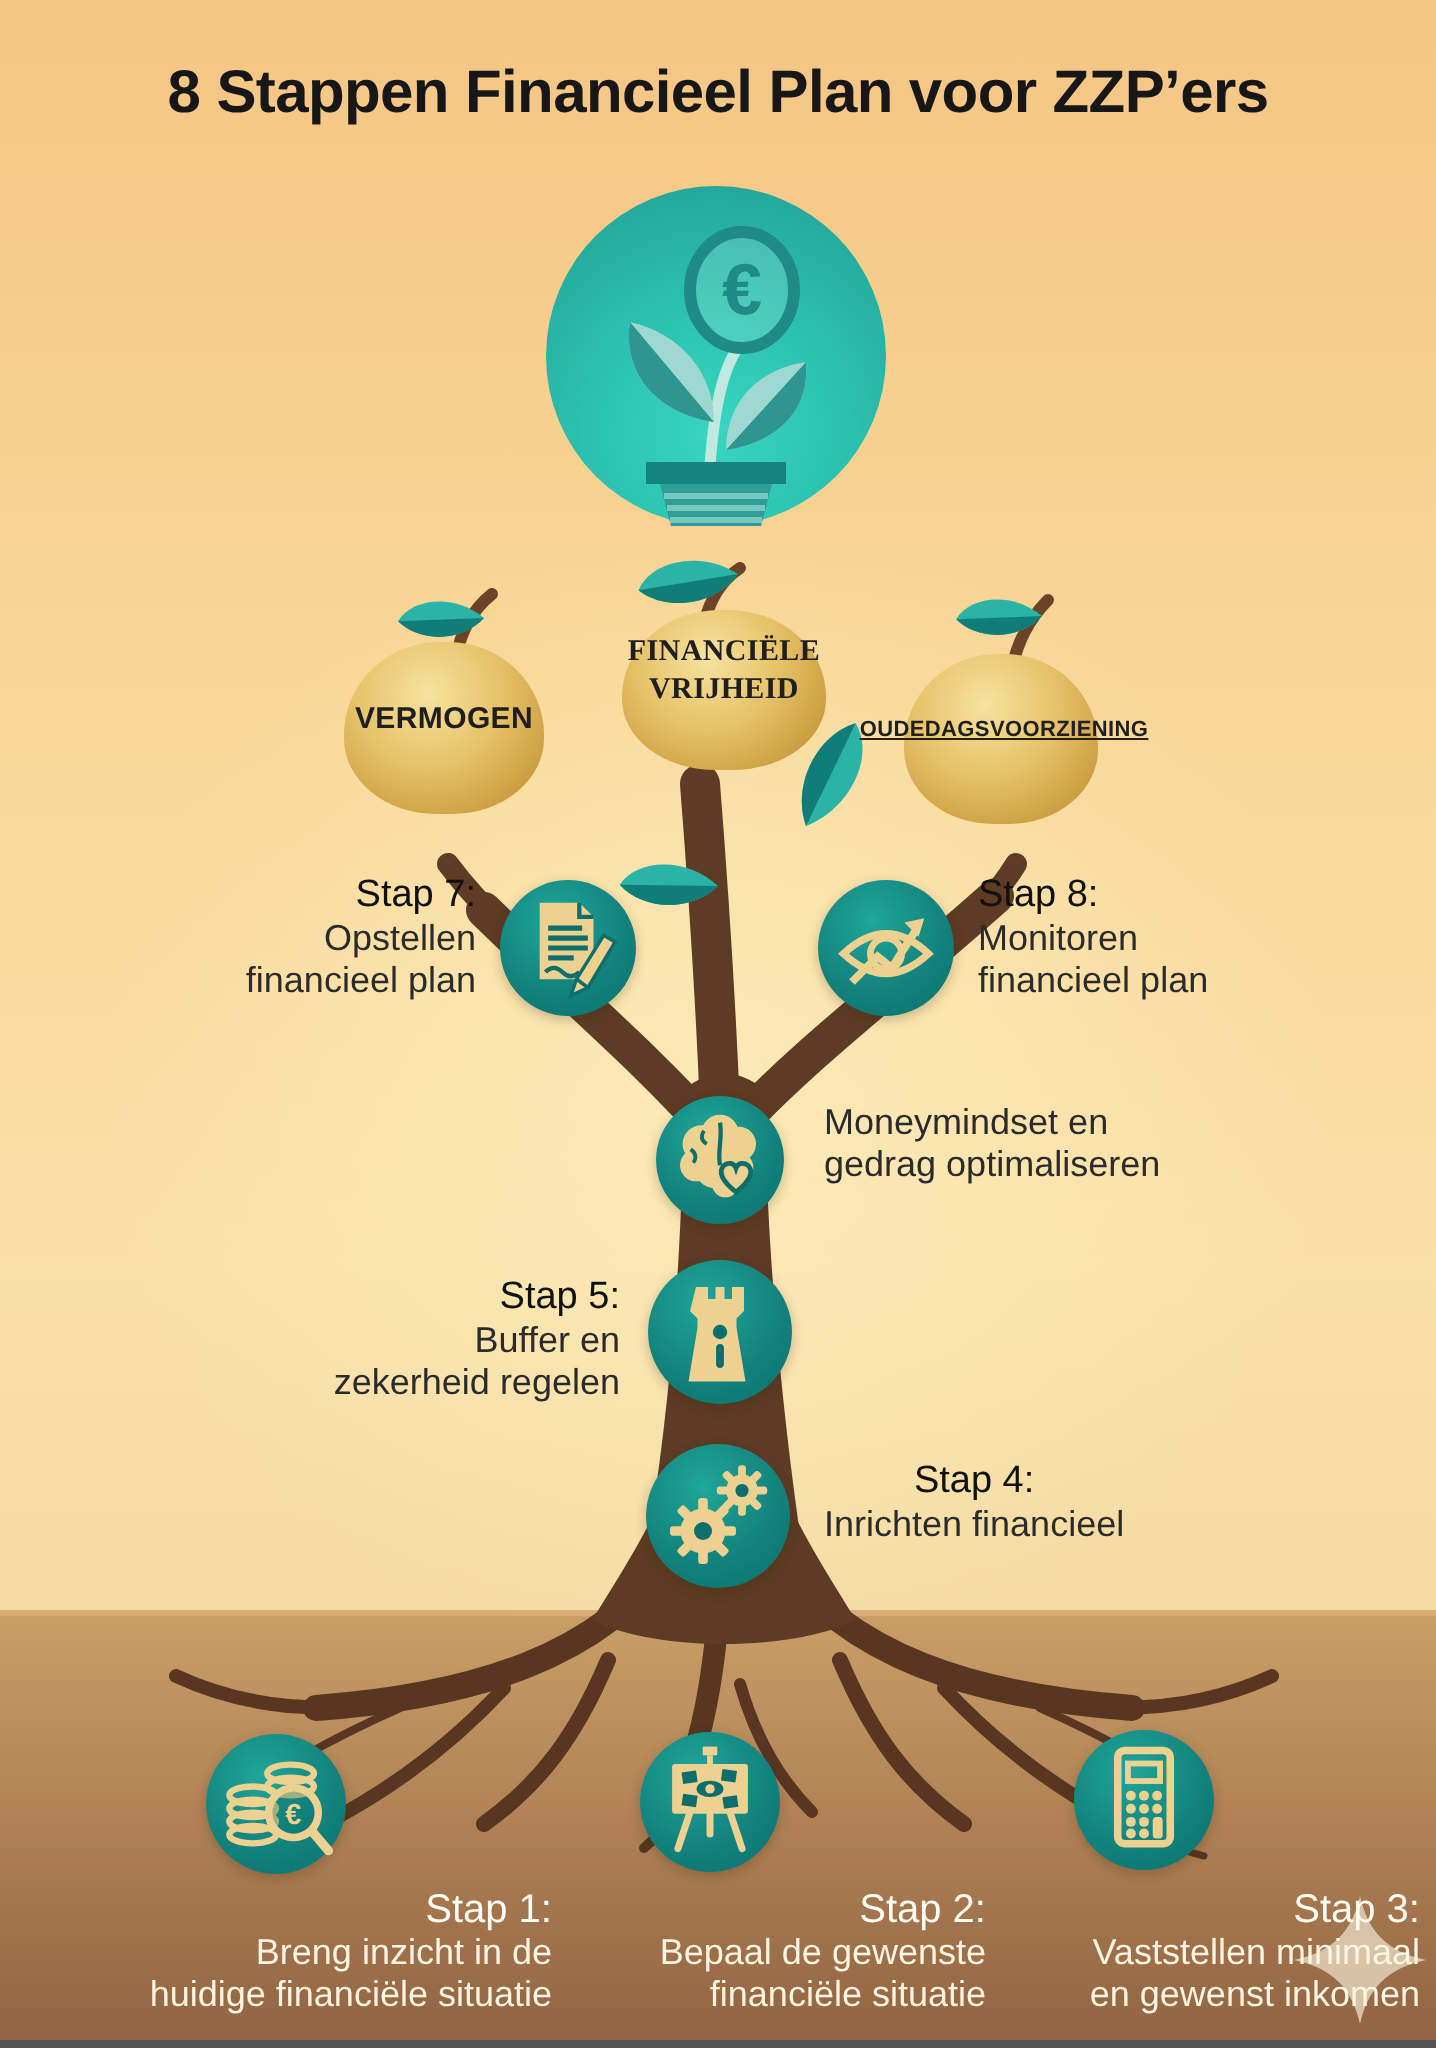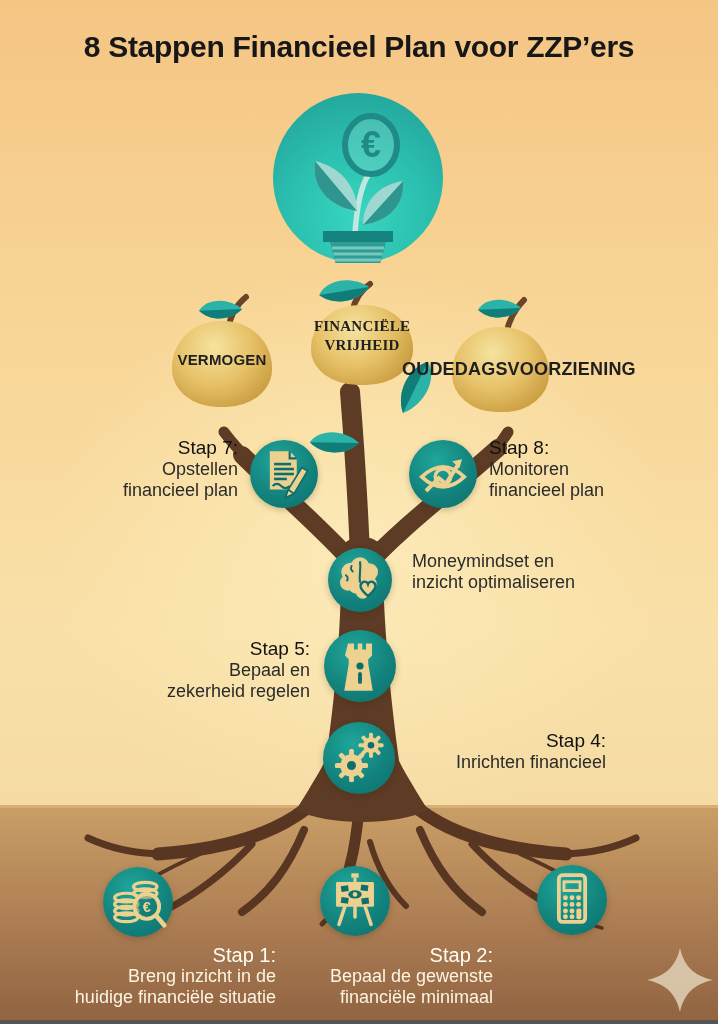--- a/index.html
+++ b/index.html
@@ -35,21 +35,21 @@
   }
   .apple-left{left:172px;top:321px;width:100px;height:86px;}
   .apple-center{left:311px;top:305px;width:102px;height:80px;}
   .apple-right{left:452px;top:327px;width:97px;height:85px;}
   .apple-label{
     position:absolute;width:100%;text-align:center;
     font-weight:800;color:#1f1f1f;letter-spacing:.2px;
   }
   .apple-left .apple-label{top:30px;font-size:15px;}
   .apple-center .apple-label{top:12px;font-size:15px;line-height:19px;font-family:Liberation Serif, serif;}
-  .apple-right .apple-label{top:32px;font-size:18px;left:-50px;width:200px;white-space:nowrap;}
+  .apple-right .apple-label{top:32px;font-size:11px;left:-50px;width:200px;white-space:nowrap;text-decoration:underline;}
   
   .scircle{
     position:absolute;border-radius:50%;
     background:radial-gradient(circle at 40% 30%, #1fa69a 0%, #13837d 55%, #0c6f6c 100%);
     box-shadow:0 2px 6px rgba(60,40,10,.25);
   }
   .scircle svg{position:absolute;left:0;top:0;width:100%;height:100%;}
   .c7{left:250px;top:440px;width:68px;height:68px;}
   .c8{left:409px;top:440px;width:68px;height:68px;}
   .c6{left:328px;top:548px;width:64px;height:64px;}
@@ -58,21 +58,21 @@
   .c1{left:103px;top:867px;width:70px;height:70px;}
   .c2{left:320px;top:866px;width:70px;height:70px;}
   .c3{left:537px;top:865px;width:70px;height:70px;}
   
   .stext{position:absolute;font-size:18px;line-height:21px;color:#2b2b2b;}
   .stext .shead{font-size:19px;font-weight:400;color:#111;line-height:22px;}
   .t7{right:480px;top:437px;text-align:right;}
   .t8{left:489px;top:437px;text-align:left;}
   .t6{left:412px;top:551px;text-align:left;}
   .t5{right:408px;top:638px;text-align:right;}
-  .t4{left:412px;top:730px;text-align:right;margin-left:44px;}
+  .t4{left:412px;top:730px;text-align:center;}
   .stext.light{color:#fdf4e2;text-align:right;}
   .stext.light .shead{color:#fffdf5;font-size:20px;}
   .t1{left:0px;width:276px;top:944px;}
   .t2{left:217px;width:276px;top:944px;}
   .t3{left:434px;width:276px;top:944px;}
   .sparkle{position:absolute;left:0;top:0;}
 </style>
 </head>
 <body>
 
@@ -228,33 +228,33 @@
           <circle cx="30" cy="27" r="6.5"></circle>
         <circle cx="26" cy="33" r="5"></circle>
       </g>
       <path d="M24 10 C25 16 23 20 24 26" fill="none" stroke="#0d6e6b" stroke-width="1.6"></path>
       <path d="M13 20 q3 2 1 5 M18 13 q-2 3 1 5" fill="none" stroke="#0d6e6b" stroke-width="1.4"></path>
       <path d="M30 36 C25 32 23 28.5 25.5 26 C27.5 24.5 29.5 25.5 30 27 C30.5 25.5 32.5 24.5 34.5 26 C37 28.5 35 32 30 36 Z" fill="#ecd190" stroke="#0d6e6b" stroke-width="1.8"></path>
     </svg>
   </div>
   <div class="stext t6">
     <div>Moneymindset en</div>
-    <div>inzicht optimaliseren</div>
+    <div>gedrag optimaliseren</div>
   </div>
 
   <div class="scircle c5">
     <svg viewBox="0 0 48 48">
       <path d="M16 9 h4 v4 h2.5 v-4 h3 v4 h2.5 v-4 h4 v8 l-2.5 2.5 v3 l3 18 h-19 l3 -18 v-3 l-2.5 -2.5 Z" fill="#ecd190"></path>
       <circle cx="24" cy="24" r="2.4" fill="#0d6e6b"></circle>
       <rect x="22.7" y="28" width="2.6" height="8" rx="1.3" fill="#0d6e6b"></rect>
     </svg>
   </div>
   <div class="stext t5">
     <div class="shead">Stap 5:</div>
-    <div>Bepaal en</div>
+    <div>Buffer en</div>
     <div>zekerheid regelen</div>
   </div>
 
   <div class="scircle c4">
     <svg viewBox="0 0 48 48">
       <g transform="translate(19,29)" fill="#ecd190">
         <circle r="7.5"></circle>
         <g>
           <rect x="-1.6" y="-11" width="3.2" height="5" rx="1"></rect>
           <rect x="-1.6" y="-11" width="3.2" height="5" rx="1" transform="rotate(45)"></rect>
@@ -325,21 +325,21 @@
       <g stroke="#ecd190" stroke-width="2.4" stroke-linecap="round">
         <path d="M17 28 L13 40"></path>
           <path d="M31 28 L35 40"></path>
           <path d="M24 28 V35"></path>
       </g>
     </svg>
   </div>
   <div class="stext light t2">
     <div class="shead">Stap 2:</div>
     <div>Bepaal de gewenste</div>
-    <div>financiële minimaal</div>
+    <div>financiële situatie</div>
   </div>
 
   <div class="scircle c3">
     <svg viewBox="0 0 48 48">
       <rect x="15" y="7" width="18" height="32" rx="2.5" fill="none" stroke="#ecd190" stroke-width="2.6"></rect>
       <rect x="18.5" y="11.5" width="11" height="6" fill="none" stroke="#ecd190" stroke-width="2"></rect>
       <g fill="#ecd190">
         <circle cx="19.5" cy="22.5" r="1.7"></circle>
           <circle cx="24" cy="22.5" r="1.7"></circle>
           <circle cx="28.5" cy="22.5" r="1.7"></circle>
@@ -347,14 +347,19 @@
           <circle cx="24" cy="27" r="1.7"></circle>
           <circle cx="28.5" cy="27" r="1.7"></circle>
         <circle cx="19.5" cy="31.5" r="1.7"></circle>
           <circle cx="24" cy="31.5" r="1.7"></circle>
         <circle cx="19.5" cy="35.5" r="1.7"></circle>
           <circle cx="24" cy="35.5" r="1.7"></circle>
         <rect x="27" y="29.8" width="3.4" height="7.4" rx="1.2"></rect>
       </g>
     </svg>
   </div>
+  <div class="stext light t3">
+    <div class="shead">Stap 3:</div>
+    <div>Vaststellen minimaal</div>
+    <div>en gewenst inkomen</div>
+  </div>
 
 </div>
 
 </body></html>

